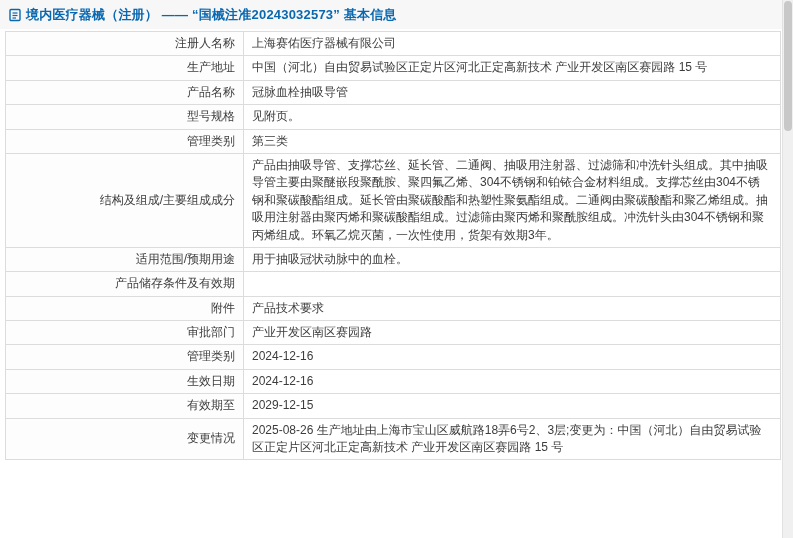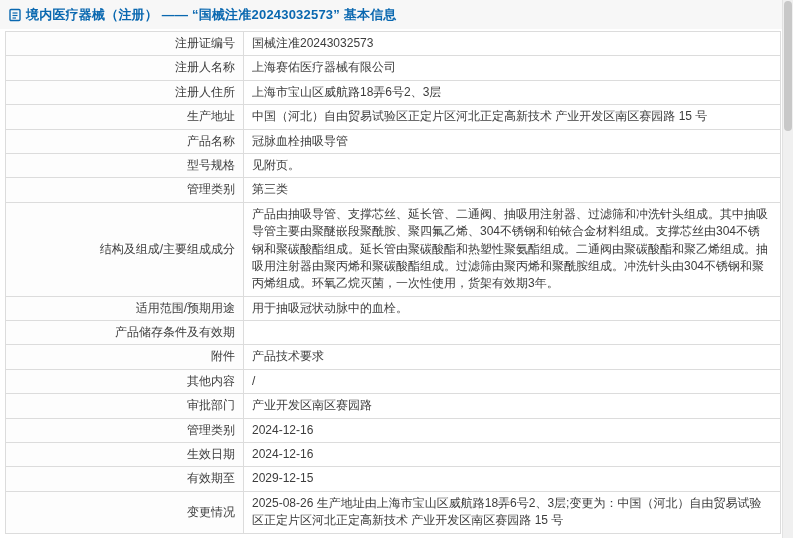--- a/index.html
+++ b/index.html
@@ -80,30 +80,22 @@
         <line x1="4.5" y1="7.5" x2="9.5" y2="7.5" stroke="#0a68b0" stroke-width="1.2"></line>
         <line x1="4.5" y1="10" x2="8" y2="10" stroke="#0a68b0" stroke-width="1.2"></line>
       </svg>
     </span>
     <span class="title">境内医疗器械（注册） —— “国械注准20243032573” 基本信息</span>
   </div>
 
   <table class="info-table">
     <tbody id="table-body">
         <tr>
-          <td class="label-cell"><span>注册证编号</span></td>
-          <td class="value-cell"><span>国械注准20243032573</span></td>
-        </tr>
-        <tr>
           <td class="label-cell"><span>注册人名称</span></td>
           <td class="value-cell"><span>上海赛佑医疗器械有限公司</span></td>
-        </tr>
-        <tr>
-          <td class="label-cell"><span>注册人住所</span></td>
-          <td class="value-cell"><span>上海市宝山区威航路18弄6号2、3层</span></td>
         </tr>
         <tr>
           <td class="label-cell"><span>生产地址</span></td>
           <td class="value-cell"><span>中国（河北）自由贸易试验区正定片区河北正定高新技术 产业开发区南区赛园路 15 号</span></td>
         </tr>
         <tr>
           <td class="label-cell"><span>产品名称</span></td>
           <td class="value-cell"><span>冠脉血栓抽吸导管</span></td>
         </tr>
         <tr>
@@ -124,24 +116,20 @@
         </tr>
         <tr>
           <td class="label-cell"><span>产品储存条件及有效期</span></td>
           <td class="value-cell"><span></span></td>
         </tr>
         <tr>
           <td class="label-cell"><span>附件</span></td>
           <td class="value-cell"><span>产品技术要求</span></td>
         </tr>
         <tr>
-          <td class="label-cell"><span>其他内容</span></td>
-          <td class="value-cell"><span>/</span></td>
-        </tr>
-        <tr>
           <td class="label-cell"><span>审批部门</span></td>
           <td class="value-cell"><span>产业开发区南区赛园路</span></td>
         </tr>
         <tr>
           <td class="label-cell"><span>管理类别</span></td>
           <td class="value-cell"><span>2024-12-16</span></td>
         </tr>
         <tr>
           <td class="label-cell"><span>生效日期</span></td>
           <td class="value-cell"><span>2024-12-16</span></td>

